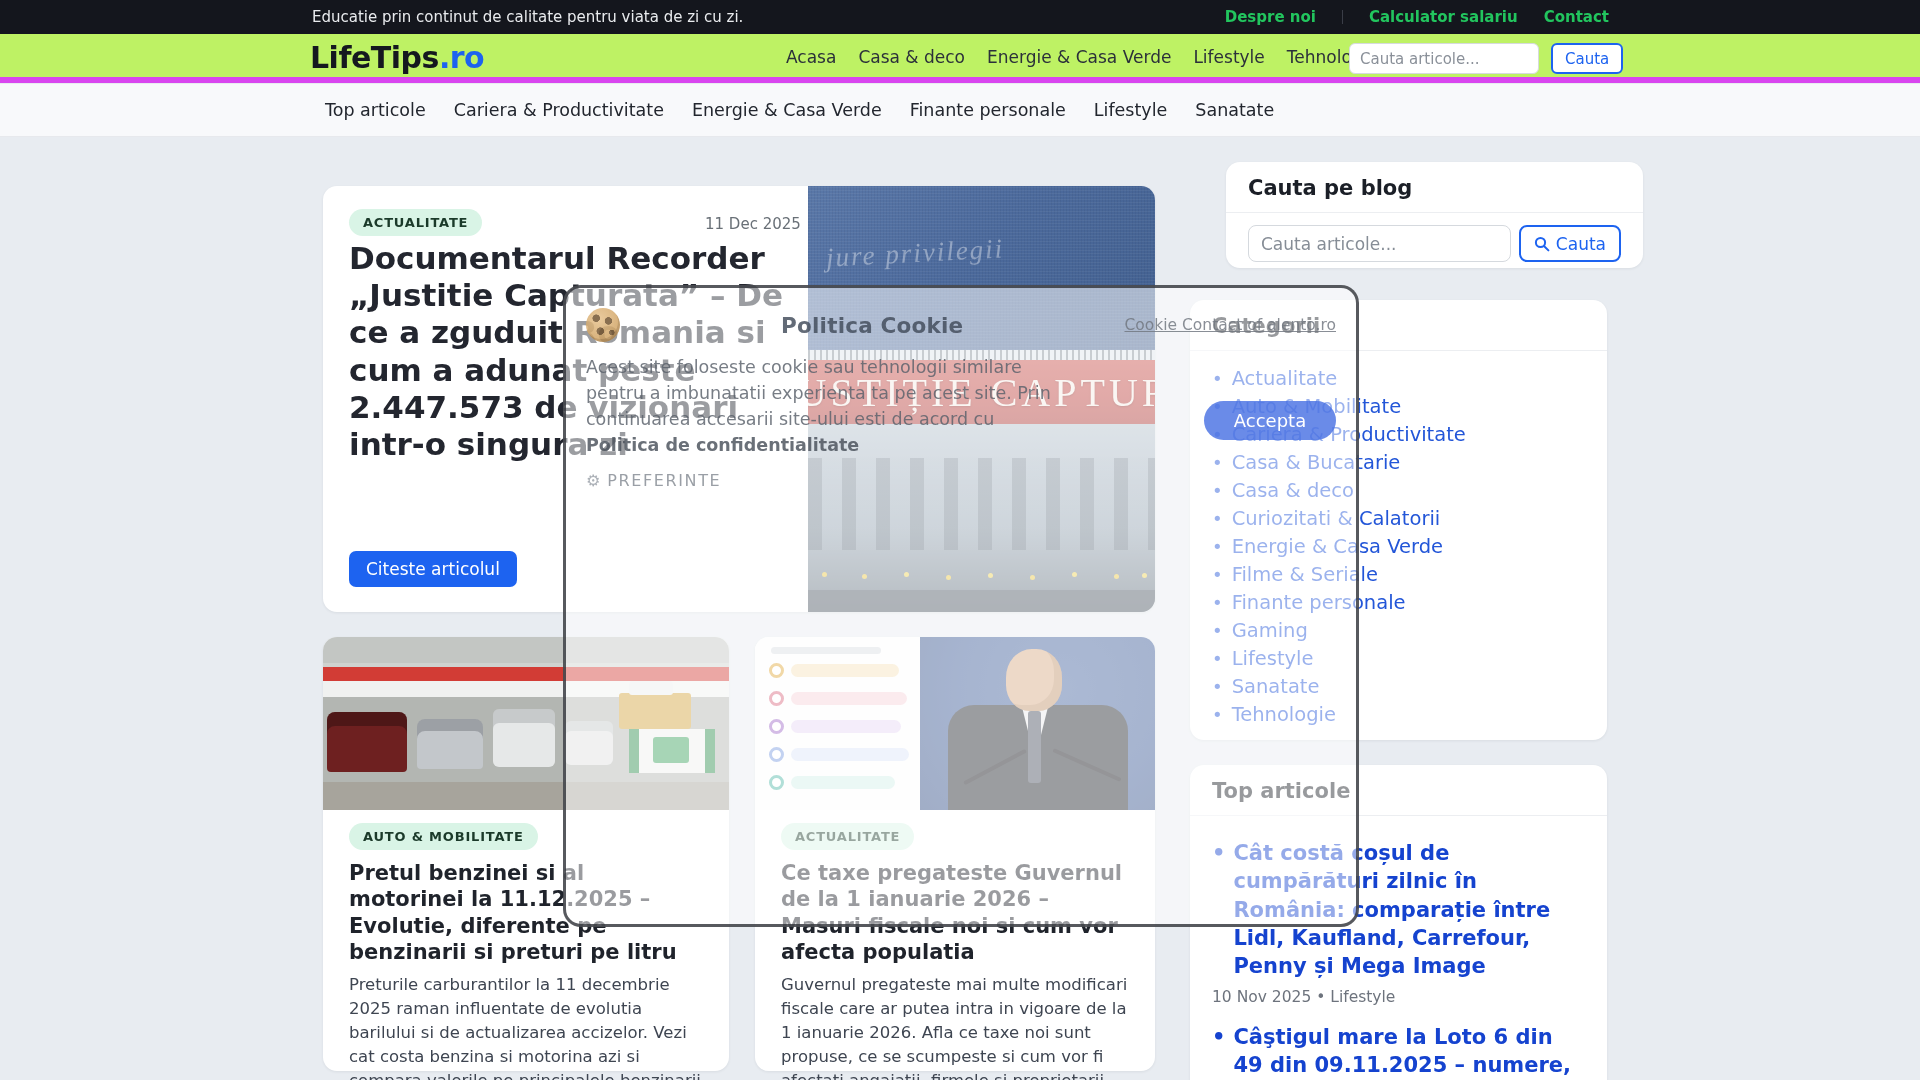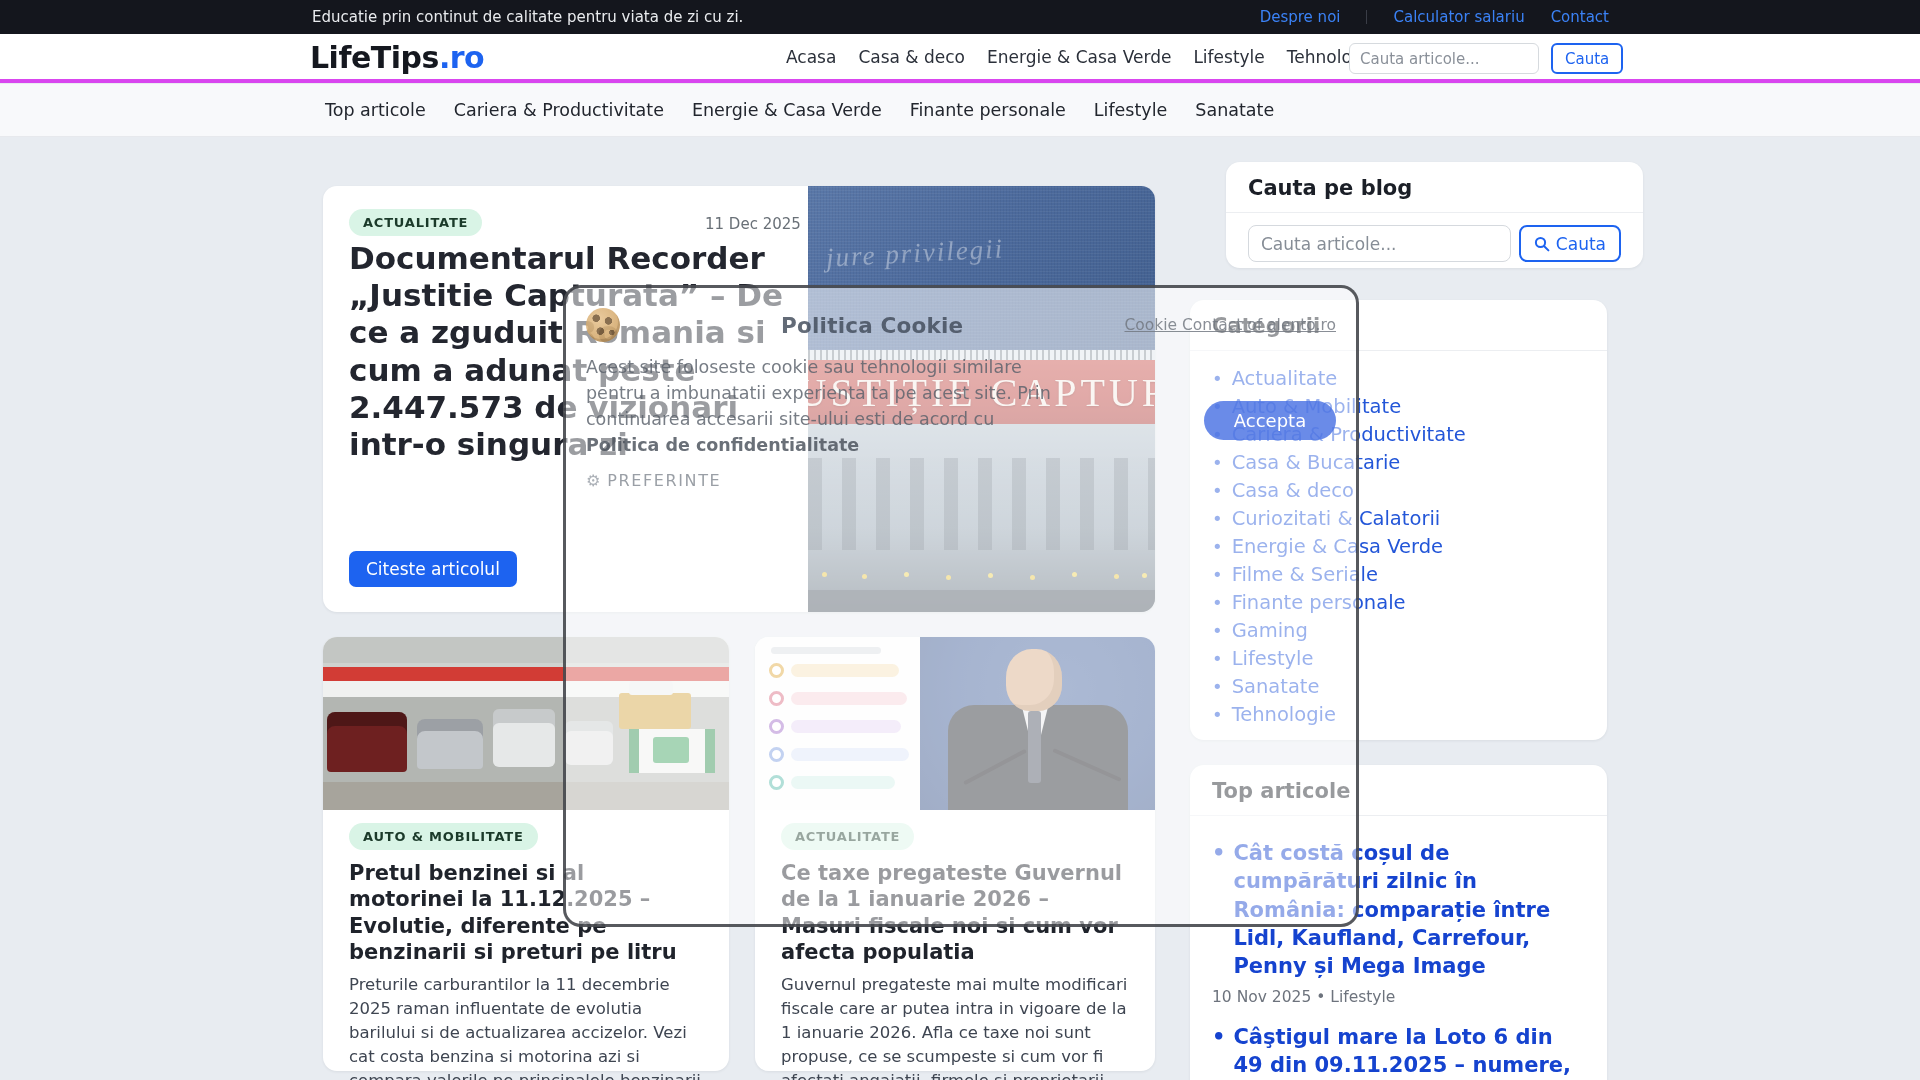--- a/index.html
+++ b/index.html
@@ -3,25 +3,25 @@
 <meta charset="utf-8">
 <style>
   * { margin:0; padding:0; box-sizing:border-box; }
   html,body { width:1920px; height:1080px; overflow:hidden; }
   body { font-family:"DejaVu Sans","Liberation Sans",sans-serif; background:#e8ecf1; position:relative; }
 
   
   .topbar { position:absolute; left:0; top:0; width:1920px; height:34px; background:#14161d; color:#e9ebee; font-size:15px; }
   .tagline { position:absolute; left:312px; top:8px; }
   .topbar-links { position:absolute; right:311px; top:8px; display:flex; gap:26px; align-items:center; }
-  .topbar-links a { color:#3b82f6; text-decoration:none; }
+  .topbar-links a { color:#22c55e; text-decoration:none;font-weight:bold; }
   .tb-divider { width:1px; height:14px; background:#3a3d47; }
 
   
-  .header { position:absolute; left:0; top:34px; width:1920px; height:49px; background:#ffffff; border-bottom:4px solid #d946ef; }
+  .header { position:absolute; left:0; top:34px; width:1920px; height:49px; background:#bef264; border-bottom:6px solid #d946ef; }
   .logo { position:absolute; left:310px; top:6px; font-size:30px; font-weight:800; letter-spacing:-0.5px; color:#15181f; }
   .logo .ro { color:#1d63f0; }
   .main-nav { position:absolute; left:786px; top:13px; display:flex; gap:22px; font-size:17px; color:#2b303a; }
   .main-nav a { color:#2b303a; text-decoration:none; }
   .header-search { position:absolute; left:1349px; top:9px; display:flex; gap:12px; }
   .header-search input { width:190px; height:31px; border:1px solid #d6dade; border-radius:6px; padding:0 10px; font-size:15px; color:#333; background:#fff; font-family:inherit; }
   .header-search input::placeholder { color:#8a9099; }
   .btn-outline-sm { height:31px; padding:0 12px; background:#fff; border:2px solid #1d63f0; border-radius:6px; color:#1d63f0; font-size:15px; font-family:inherit; cursor:pointer; }
 
   

